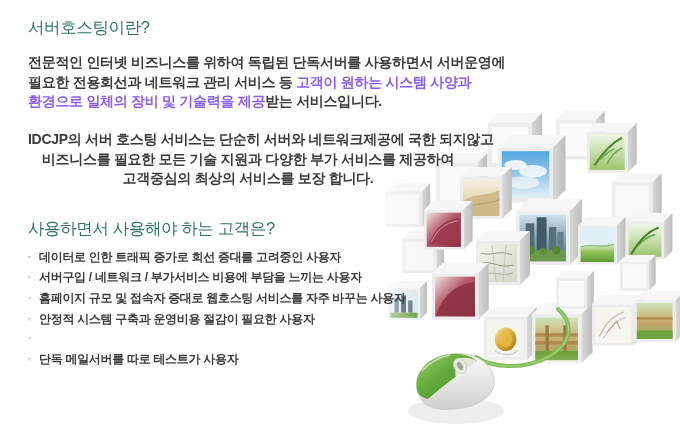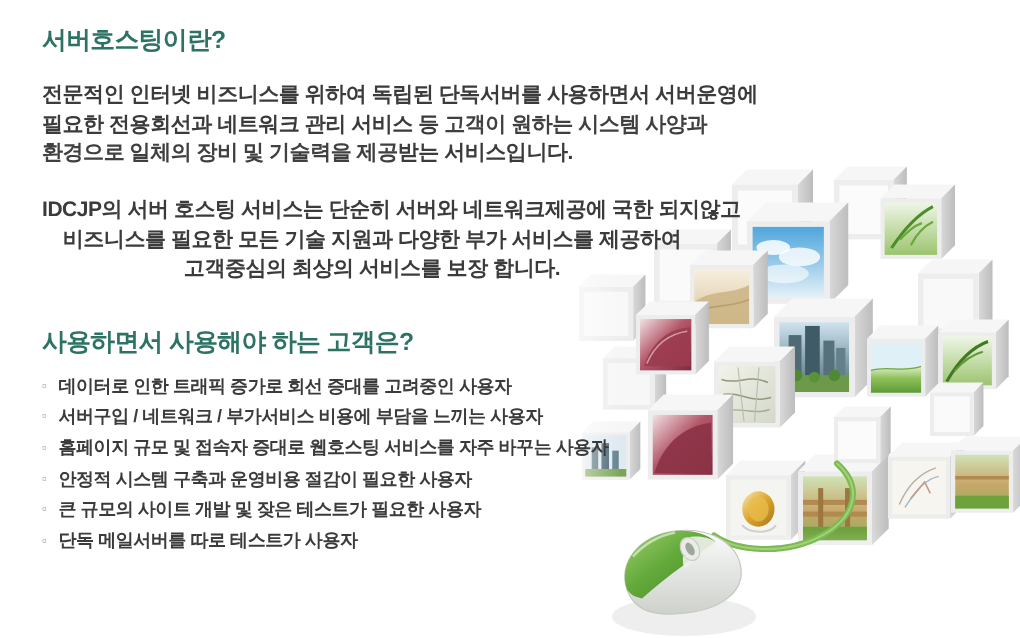--- a/index.html
+++ b/index.html
@@ -29,36 +29,36 @@
     position: absolute;
     left: 28px;
     top: 0;
     width: 440px;
     z-index: 5;
   }
 
   .heading {
     color: #2d7365;
     font-size: 16.5px;
-    font-weight: bold;
+    font-weight: normal;
     letter-spacing: -0.4px;
     line-height: 1.1;
   }
   #heading-1 { margin-top: 18px; }
   #heading-2 { margin-top: 0; }
 
   .para {
     font-size: 14px;
     color: #3b3b3b;
     line-height: 19.4px;
     letter-spacing: -0.3px;
     font-weight: bold;
   }
   .para .hl {
-    color: #404040;
+    color: #8b5cf6;
     text-align: right;
   }
 
   #para-1 { margin-top: 17px; }
   #para-2 { margin-top: 19px; text-align: center; }
 
   .para-line { white-space: nowrap; }
 
   
   .bullets {
@@ -405,21 +405,20 @@
       <li class="bullet-row">
         <span class="bullet-mark">▫</span>
         <span>홈페이지 규모 및 접속자 증대로 웹호스팅 서비스를 자주 바꾸는 사용자</span>
       </li>
       <li class="bullet-row">
         <span class="bullet-mark">▫</span>
         <span>안정적 시스템 구축과 운영비용 절감이 필요한 사용자</span>
       </li>
       <li class="bullet-row">
         <span class="bullet-mark">▫</span>
-        <span>큰 규모의 사이트 개발 및 잦은 테스트가 필요한 사용자</span>
       </li>
       <li class="bullet-row">
         <span class="bullet-mark">▫</span>
         <span>단독 메일서버를 따로 테스트가 사용자</span>
       </li>
     </ul>
 
   </div>
 </div>
 

